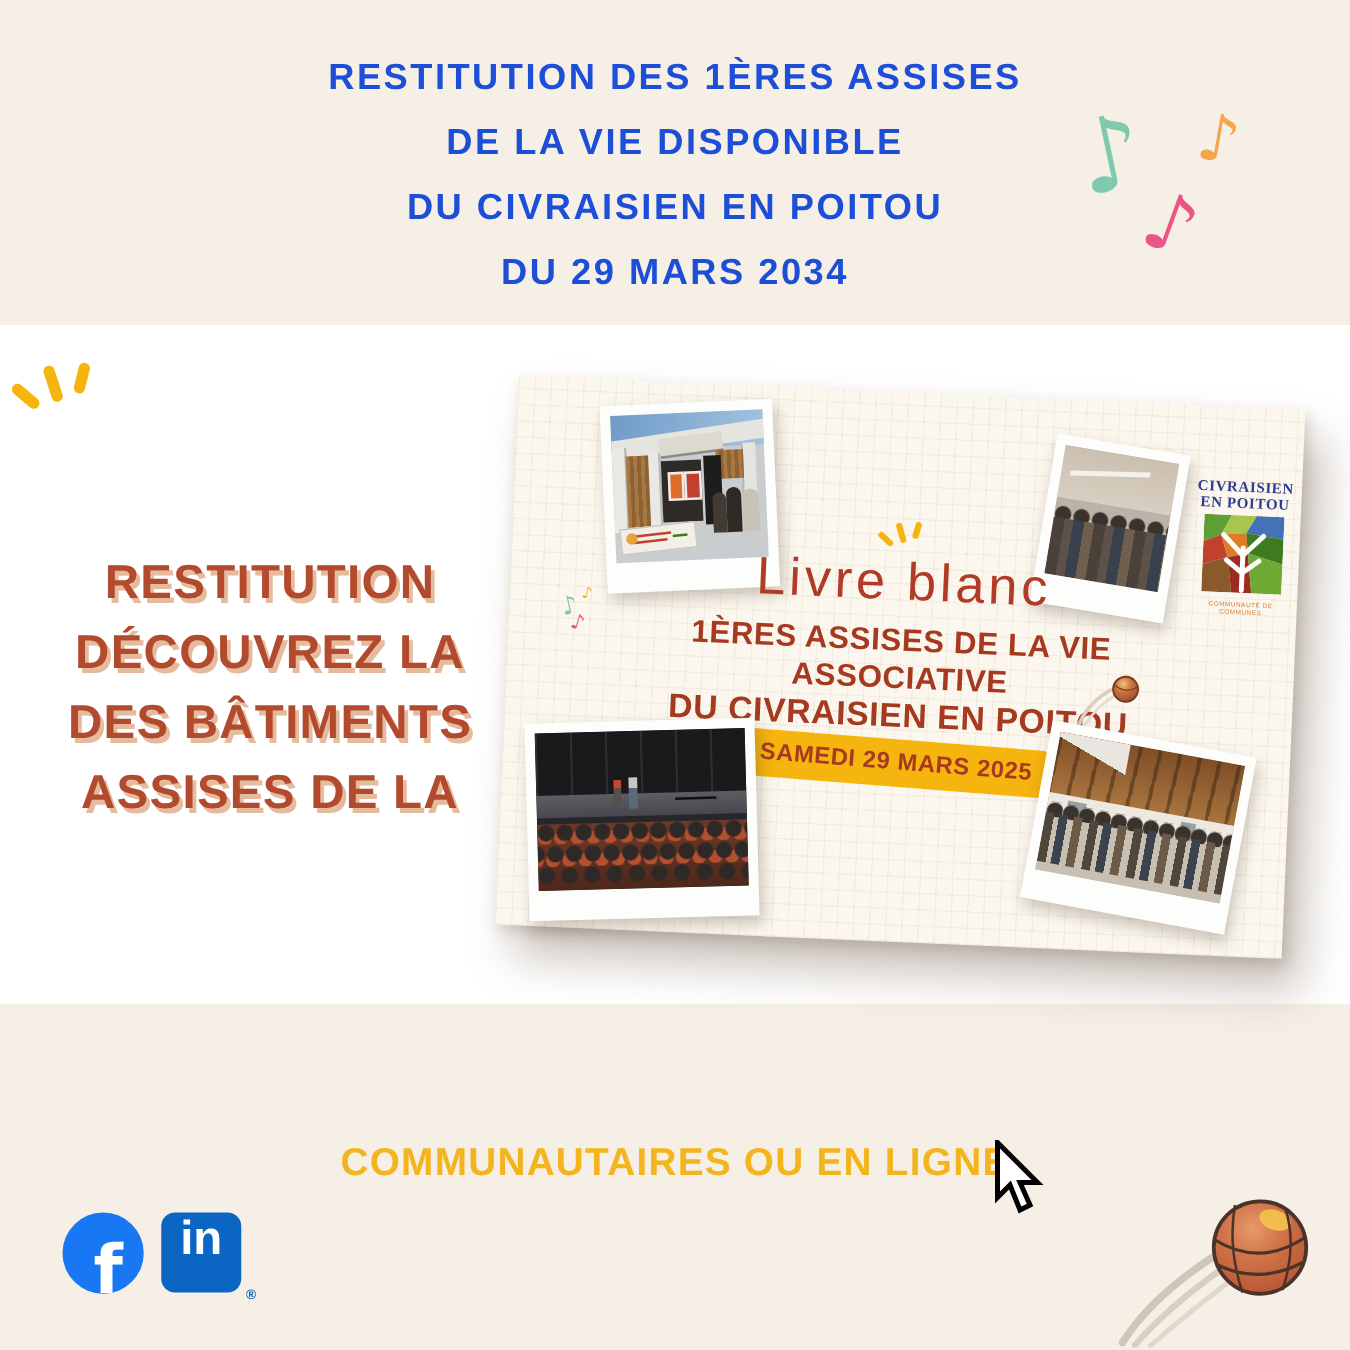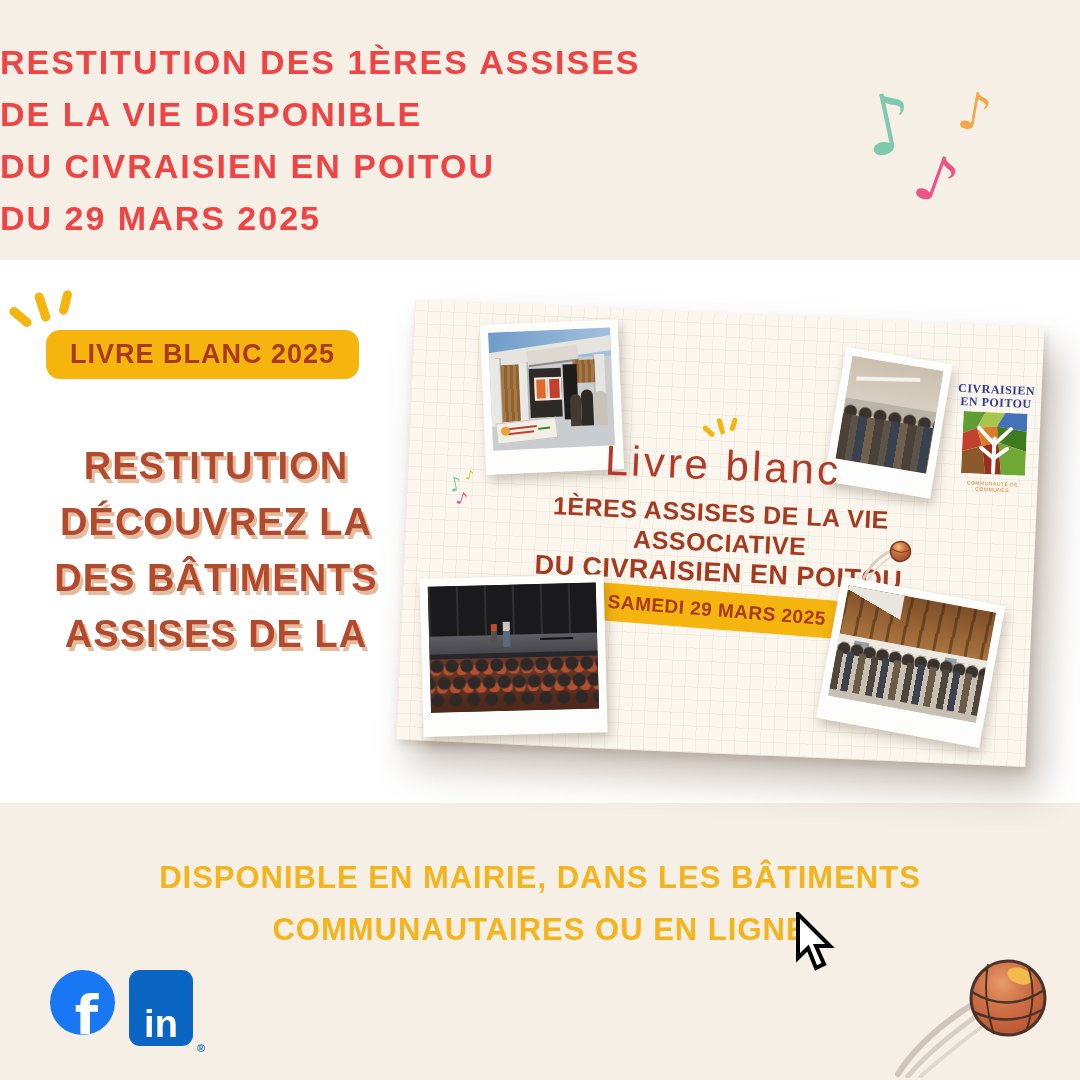--- a/index.html
+++ b/index.html
@@ -3,22 +3,22 @@
 <meta charset="utf-8">
 <style>
   html,body{margin:0;padding:0;}
   .canvas{position:relative;width:1080px;height:1080px;overflow:hidden;background:#ffffff;
           font-family:"Liberation Sans",sans-serif;}
   .band{position:absolute;left:0;width:100%;background:#F5EFE6;}
   .band-top{top:0;height:260px;}
   .band-bottom{top:803px;height:277px;}
 
   
-  .header-title{position:absolute;top:36px;left:0;right:0;text-align:left;
-    color:#ef4444;font-weight:800;font-size:34px;line-height:52px;letter-spacing:2px;}
+  .header-title{position:absolute;top:36px;left:0;right:0;text-align:center;
+    color:#1d4ed8;font-weight:800;font-size:29px;line-height:52px;letter-spacing:2px;}
 
   
   .note{position:absolute;font-family:"DejaVu Sans",sans-serif;font-weight:700;line-height:1;}
 
   
   .spark{position:absolute;width:60px;height:46px;}
   .spark i{position:absolute;display:block;width:9px;border-radius:9px;background:#F6B40E;}
   .spark i:nth-child(1){left:2px;top:16px;height:26px;transform:rotate(-50deg);}
   .spark i:nth-child(2){left:24px;top:4px;height:30px;transform:rotate(-18deg);}
   .spark i:nth-child(3){left:47px;top:2px;height:25px;transform:rotate(14deg);}
@@ -131,52 +131,51 @@
   .footer-text{position:absolute;left:0;right:0;text-align:center;color:#F3B41D;
     font-weight:800;font-size:31px;letter-spacing:1px;}
   .ft1{top:860px;}
   .ft2{top:912px;}
   .cursor-icon{position:absolute;left:794px;top:912px;}
   .social{position:absolute;left:50px;top:970px;display:flex;align-items:flex-start;gap:14px;}
   .fb{width:65px;height:65px;border-radius:50%;background:#1877F2;display:flex;
     align-items:flex-end;justify-content:center;overflow:hidden;}
   .fb span{color:#fff;font-weight:700;font-size:54px;font-family:"DejaVu Sans",sans-serif;
     margin-bottom:-12px;margin-left:8px;}
-  .li{width:64px;height:76px;border-radius:11px;background:#0A66C2;display:flex;
-    align-items:flex-end;justify-content:center;position:relative;}
+  .li{width:64px;height:64px;border-radius:11px;background:#0A66C2;display:flex;
+    align-items:flex-start;justify-content:center;position:relative;}
   .li span{color:#fff;font-weight:800;font-size:38px;letter-spacing:0;}
   .reg{position:absolute;right:-12px;bottom:-8px;color:#0A66C2;font-size:11px;font-weight:700;}
 
   .ball-art{position:absolute;}
 </style>
 </head>
 <body>
 
 <div class="canvas">
   <div class="band band-top"></div>
   <div class="band band-bottom"></div>
 
   <div class="header-title">
     <div>RESTITUTION DES 1ÈRES ASSISES</div>
     <div>DE LA VIE DISPONIBLE</div>
     <div>DU CIVRAISIEN EN POITOU</div>
-    <div>DU 29 MARS 2025</div>
+    <div>DU 29 MARS 2034</div>
   </div>
 
   <span class="note" style="left:862px;top:84px;font-size:82px;color:#7FC9AE;transform:rotate(-12deg);">♪</span>
   <span class="note" style="left:958px;top:86px;font-size:52px;color:#F3A64A;transform:rotate(10deg);">♪</span>
   <span class="note" style="left:916px;top:148px;font-size:64px;color:#EA5486;transform:rotate(20deg);">♪</span>
 
   <div class="spark" style="left:14px;top:288px;">
     <i></i>
       <i></i>
       <i></i>
   </div>
 
-  <div class="lb-badge">LIVRE BLANC 2025</div>
   <div class="left-headline">
     <div>RESTITUTION</div>
     <div>DÉCOUVREZ LA</div>
     <div>DES BÂTIMENTS</div>
     <div>ASSISES DE LA</div>
   </div>
 
   <div class="card">
 
     <div class="polaroid" style="left:72px;top:16px;transform:rotate(-5deg);">
@@ -293,21 +292,20 @@
         <div class="p4-ceiling"></div>
           <div class="p4-fascia"></div>
         <div class="p4-wall"></div>
           <div class="p4-floor"></div>
         <div class="heads-row" style="top:50%;height:12px;background-size:13px 12px;"></div>
         <div class="bodies p4-bodies" style="top:58%;height:36%;"></div>
       </div>
     </div>
   </div>
 
-  <div class="footer-text ft1">DISPONIBLE EN MAIRIE, DANS LES BÂTIMENTS</div>
   <div class="footer-text ft2">COMMUNAUTAIRES OU EN LIGNE</div>
 
   <svg class="cursor-icon" width="46" height="62" viewBox="0 0 23 31">
     <path d="M2,1 L2,23 L7,18 L11,28 L15,26 L11,17 L18,17 Z" fill="#ffffff" stroke="#000000" stroke-width="2" stroke-linejoin="miter"></path>
   </svg>
 
   <div class="social">
     <div class="fb">
       <span>f</span>
     </div>

